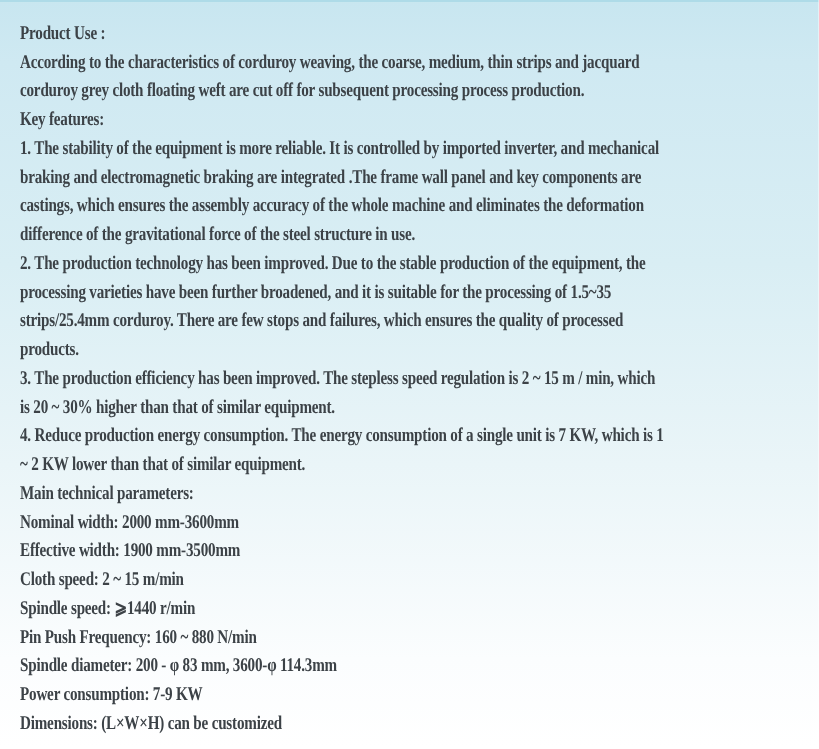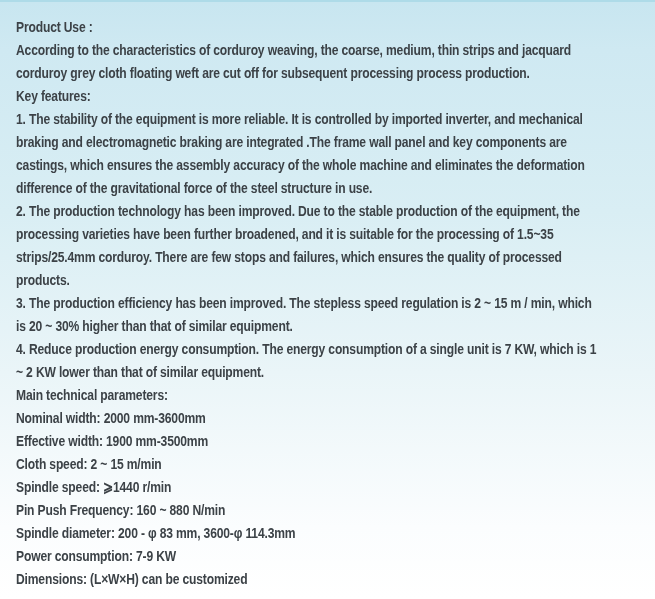--- a/index.html
+++ b/index.html
@@ -14,21 +14,21 @@
     box-sizing: border-box;
     overflow: hidden;
     border-top: 2px solid #aedbe8;
     background: linear-gradient(180deg,
       #c8e6f0 0%,
       #cfe9f2 8%,
       #d9eef4 35%,
       #eaf5f8 62%,
       #fbfdfe 88%,
       #ffffff 100%);
-    font-family: Liberation Sans, sans-serif;
+    font-family: Liberation Serif, serif;
   }
   .content {
     position: absolute;
     left: 16px;
     top: 13px;
     width: 830px;
     transform: scaleX(0.78);
     transform-origin: 0 0;
   }
   .line {

